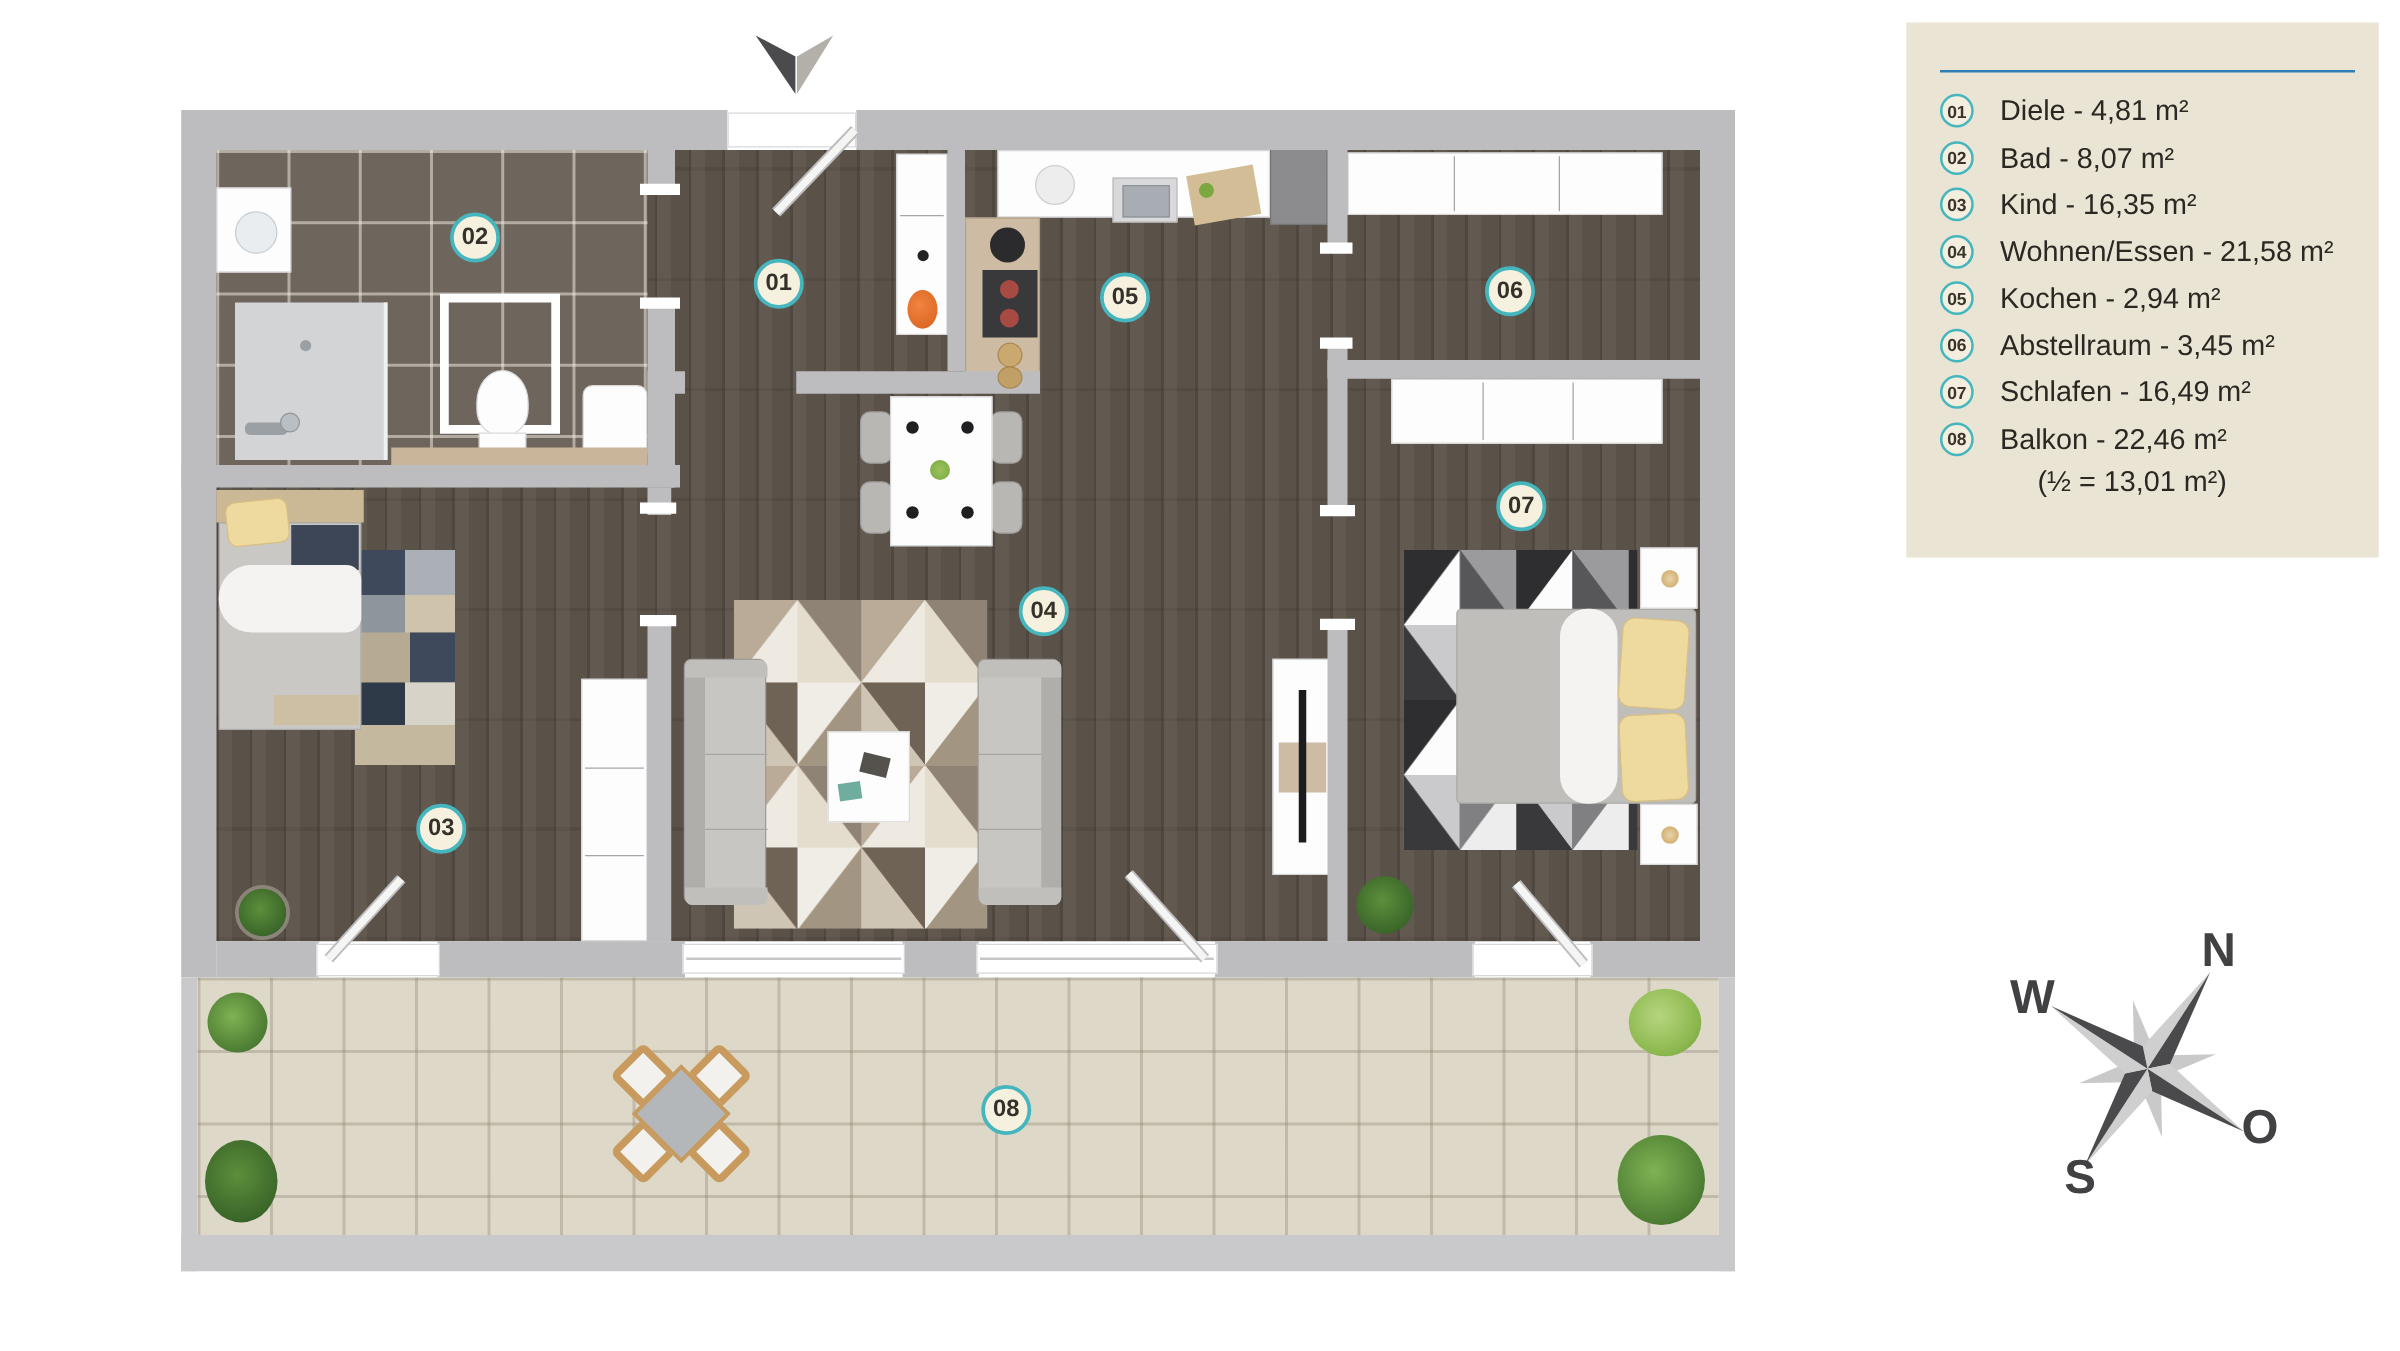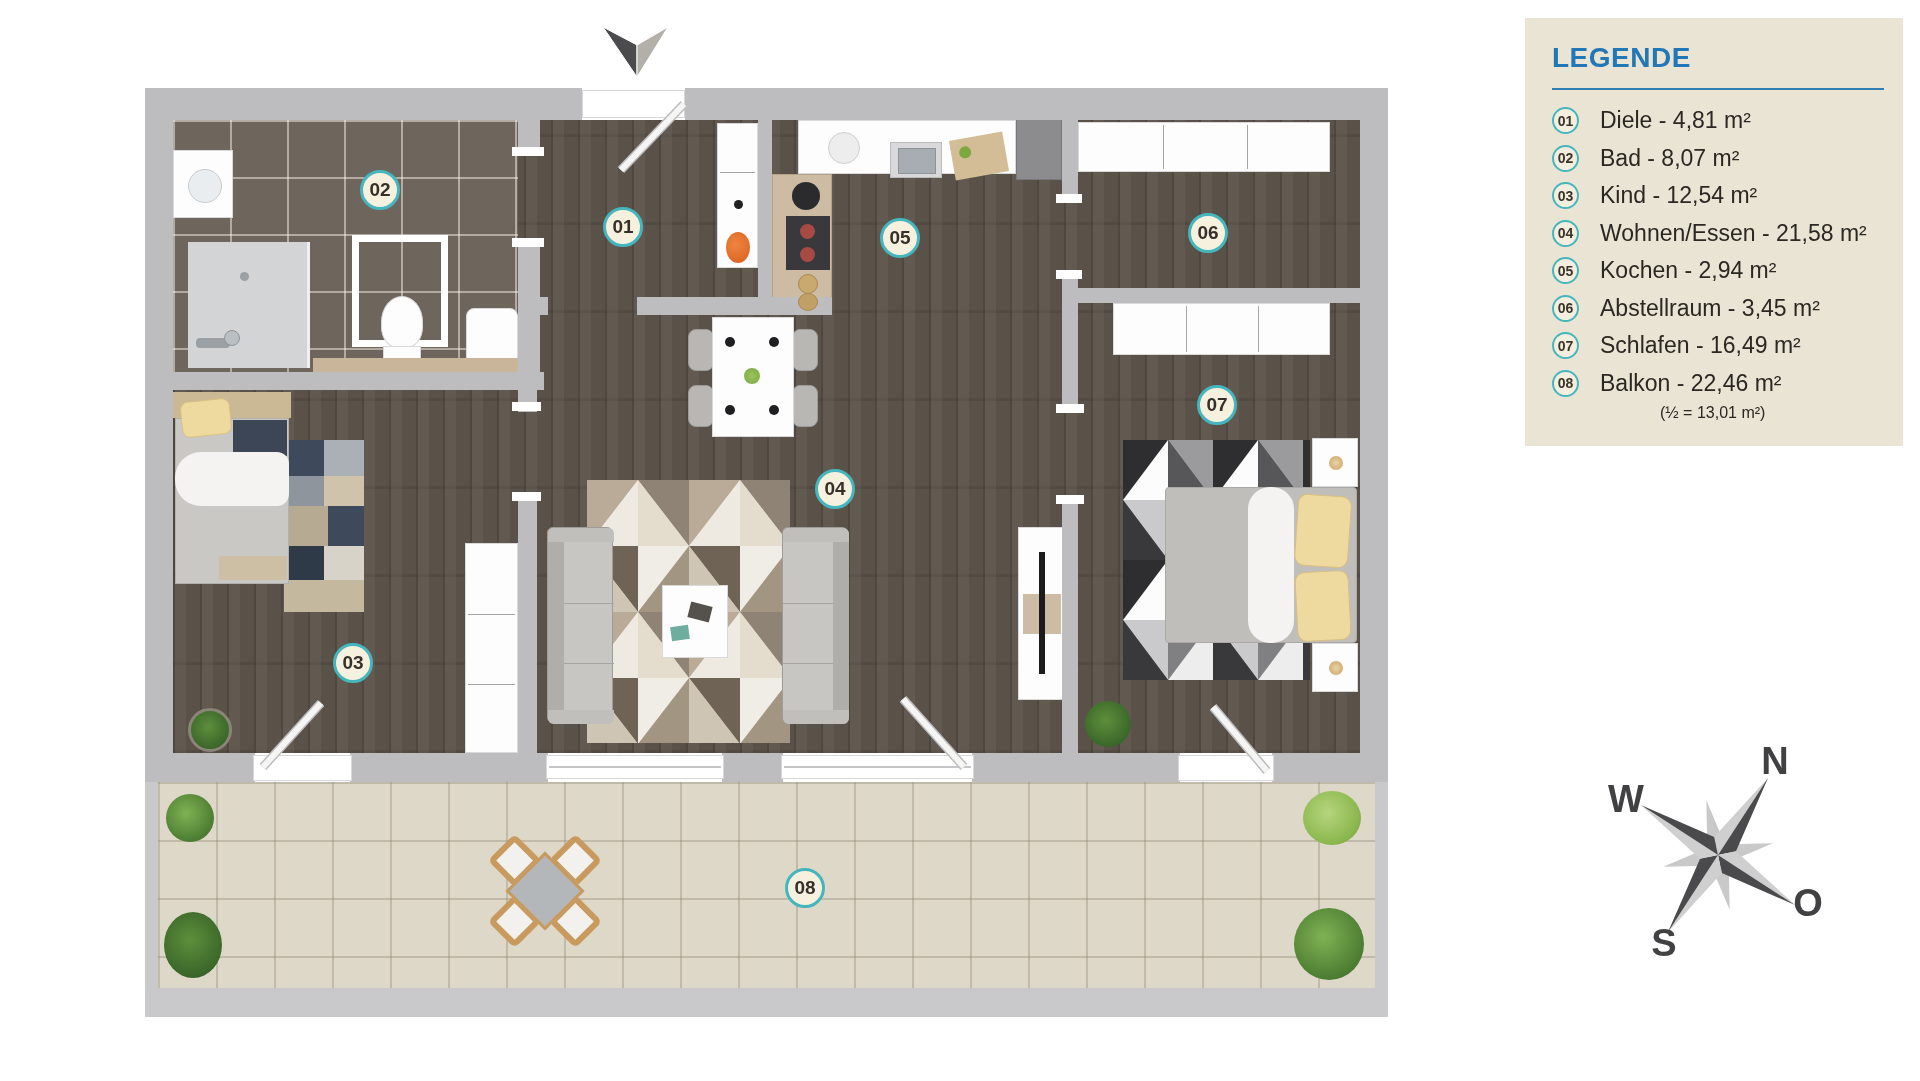--- a/index.html
+++ b/index.html
@@ -45,21 +45,21 @@
   
   #legend{position:absolute;left:1525px;top:18px;width:378px;height:428px;background:#e9e4d3;
     padding:24px 0 0 27px;box-sizing:border-box;z-index:10;}
   #legend h1{margin:0;font-size:28px;font-weight:700;color:#2277b6;letter-spacing:.5px;}
   #legend .rule{width:332px;height:2px;background:#2f7fb5;margin:14px 0 12px 0;}
   .litem{display:flex;align-items:center;height:37.5px;}
   .lcirc{flex:none;width:27px;height:27px;border-radius:50%;border:2px solid #45b6be;background:#f3eedd;
     color:#3a342b;font-size:14px;font-weight:700;display:flex;align-items:center;justify-content:center;
     box-sizing:border-box;}
   .ltext{margin-left:21px;font-size:23px;color:#2b2722;}
-  .lfoot{margin-left:108px;margin-top:2px;font-size:16px;color:#2b2722;}
+  .lfoot{margin-left:78px;margin-top:2px;font-size:23px;color:#2b2722;}
   
   .cletter{position:absolute;z-index:8;font:700 38px "Liberation Sans",sans-serif;color:#414143;
     transform:translate(-50%,-50%);}
   #overlay{position:absolute;left:0;top:0;z-index:7;pointer-events:none;}
   .sofa-back{position:absolute;background:#b0aeab;}
   .sofa-arm{position:absolute;background:#c1bfbc;}
   .divline{position:absolute;background:#a7a5a2;}
 </style>
 </head>
 <body>
@@ -334,33 +334,32 @@
   <div class="badge" style="left:603px;top:207px;">01</div>
   <div class="badge" style="left:360px;top:170px;">02</div>
   <div class="badge" style="left:333px;top:643px;">03</div>
   <div class="badge" style="left:815px;top:469px;">04</div>
   <div class="badge" style="left:880px;top:218px;">05</div>
   <div class="badge" style="left:1188px;top:213px;">06</div>
   <div class="badge" style="left:1197px;top:385px;">07</div>
   <div class="badge" style="left:785px;top:868px;">08</div>
 
   <div id="legend">
-    <h1>LEGENDE</h1>
     <div class="rule"></div>
     <div class="litem">
       <div class="lcirc">01</div>
       <div class="ltext">Diele - 4,81 m²</div>
     </div>
     <div class="litem">
       <div class="lcirc">02</div>
       <div class="ltext">Bad - 8,07 m²</div>
     </div>
     <div class="litem">
       <div class="lcirc">03</div>
-      <div class="ltext">Kind - 12,54 m²</div>
+      <div class="ltext">Kind - 16,35 m²</div>
     </div>
     <div class="litem">
       <div class="lcirc">04</div>
       <div class="ltext">Wohnen/Essen - 21,58 m²</div>
     </div>
     <div class="litem">
       <div class="lcirc">05</div>
       <div class="ltext">Kochen - 2,94 m²</div>
     </div>
     <div class="litem">

